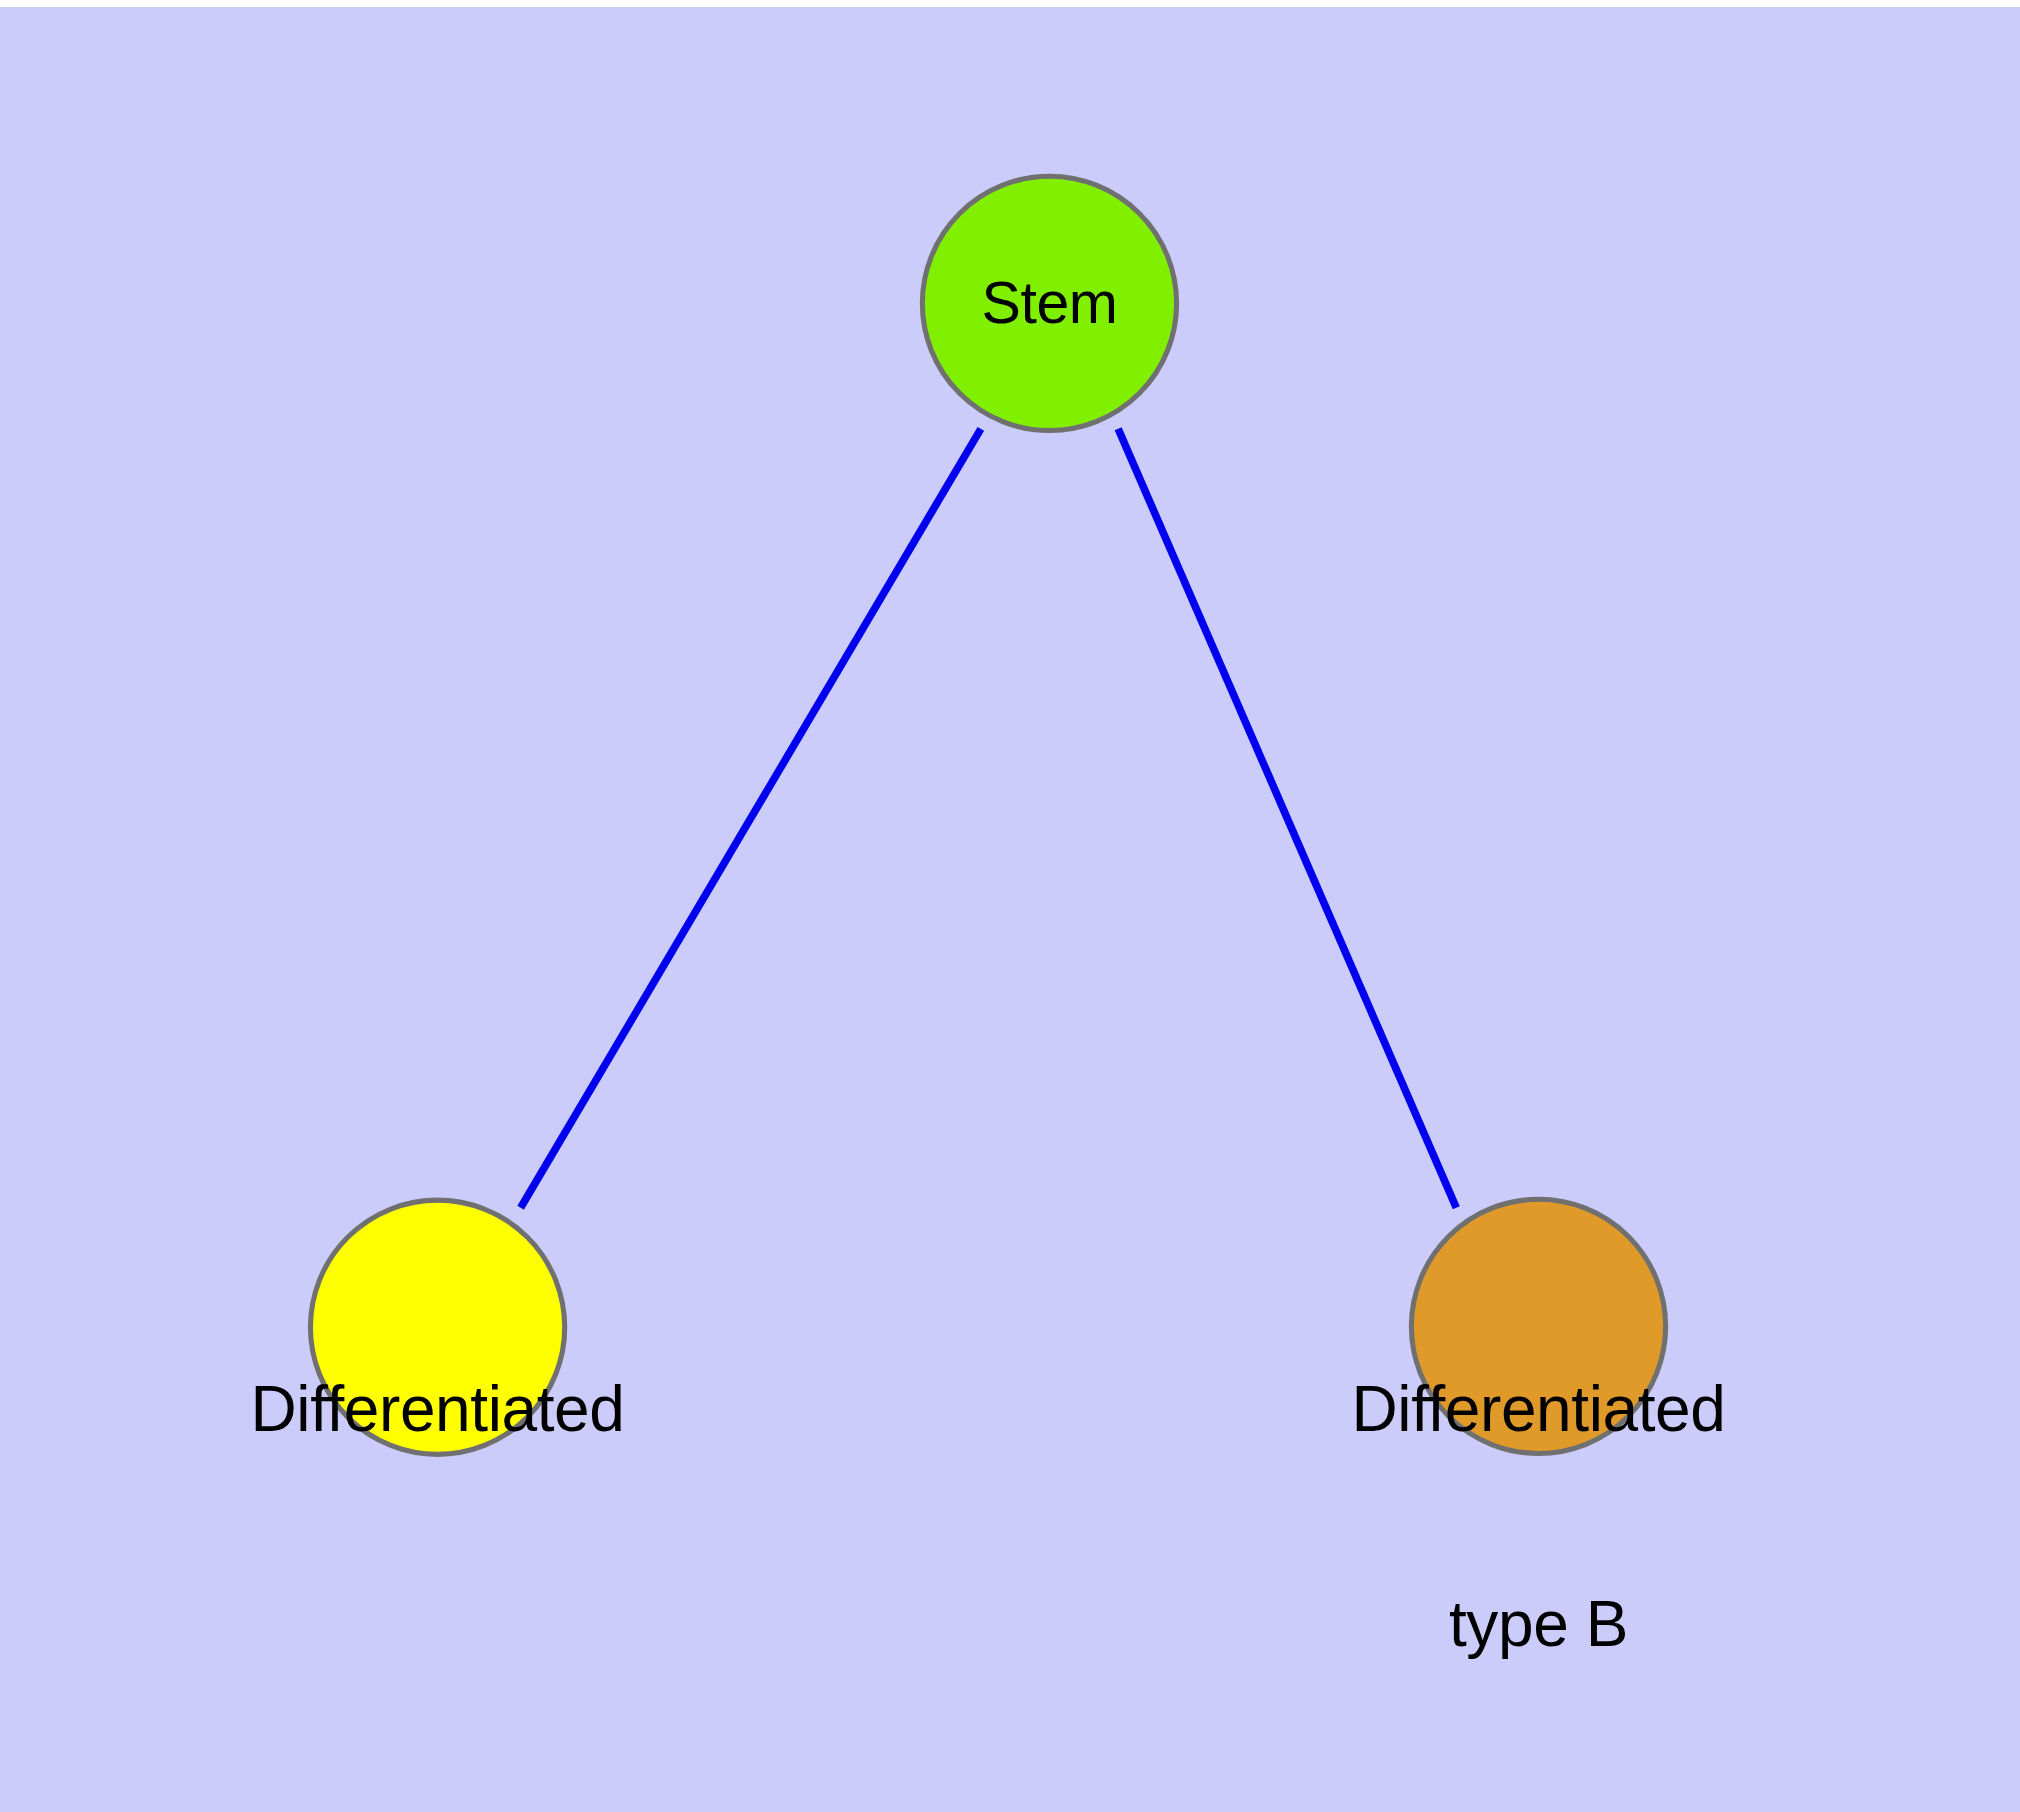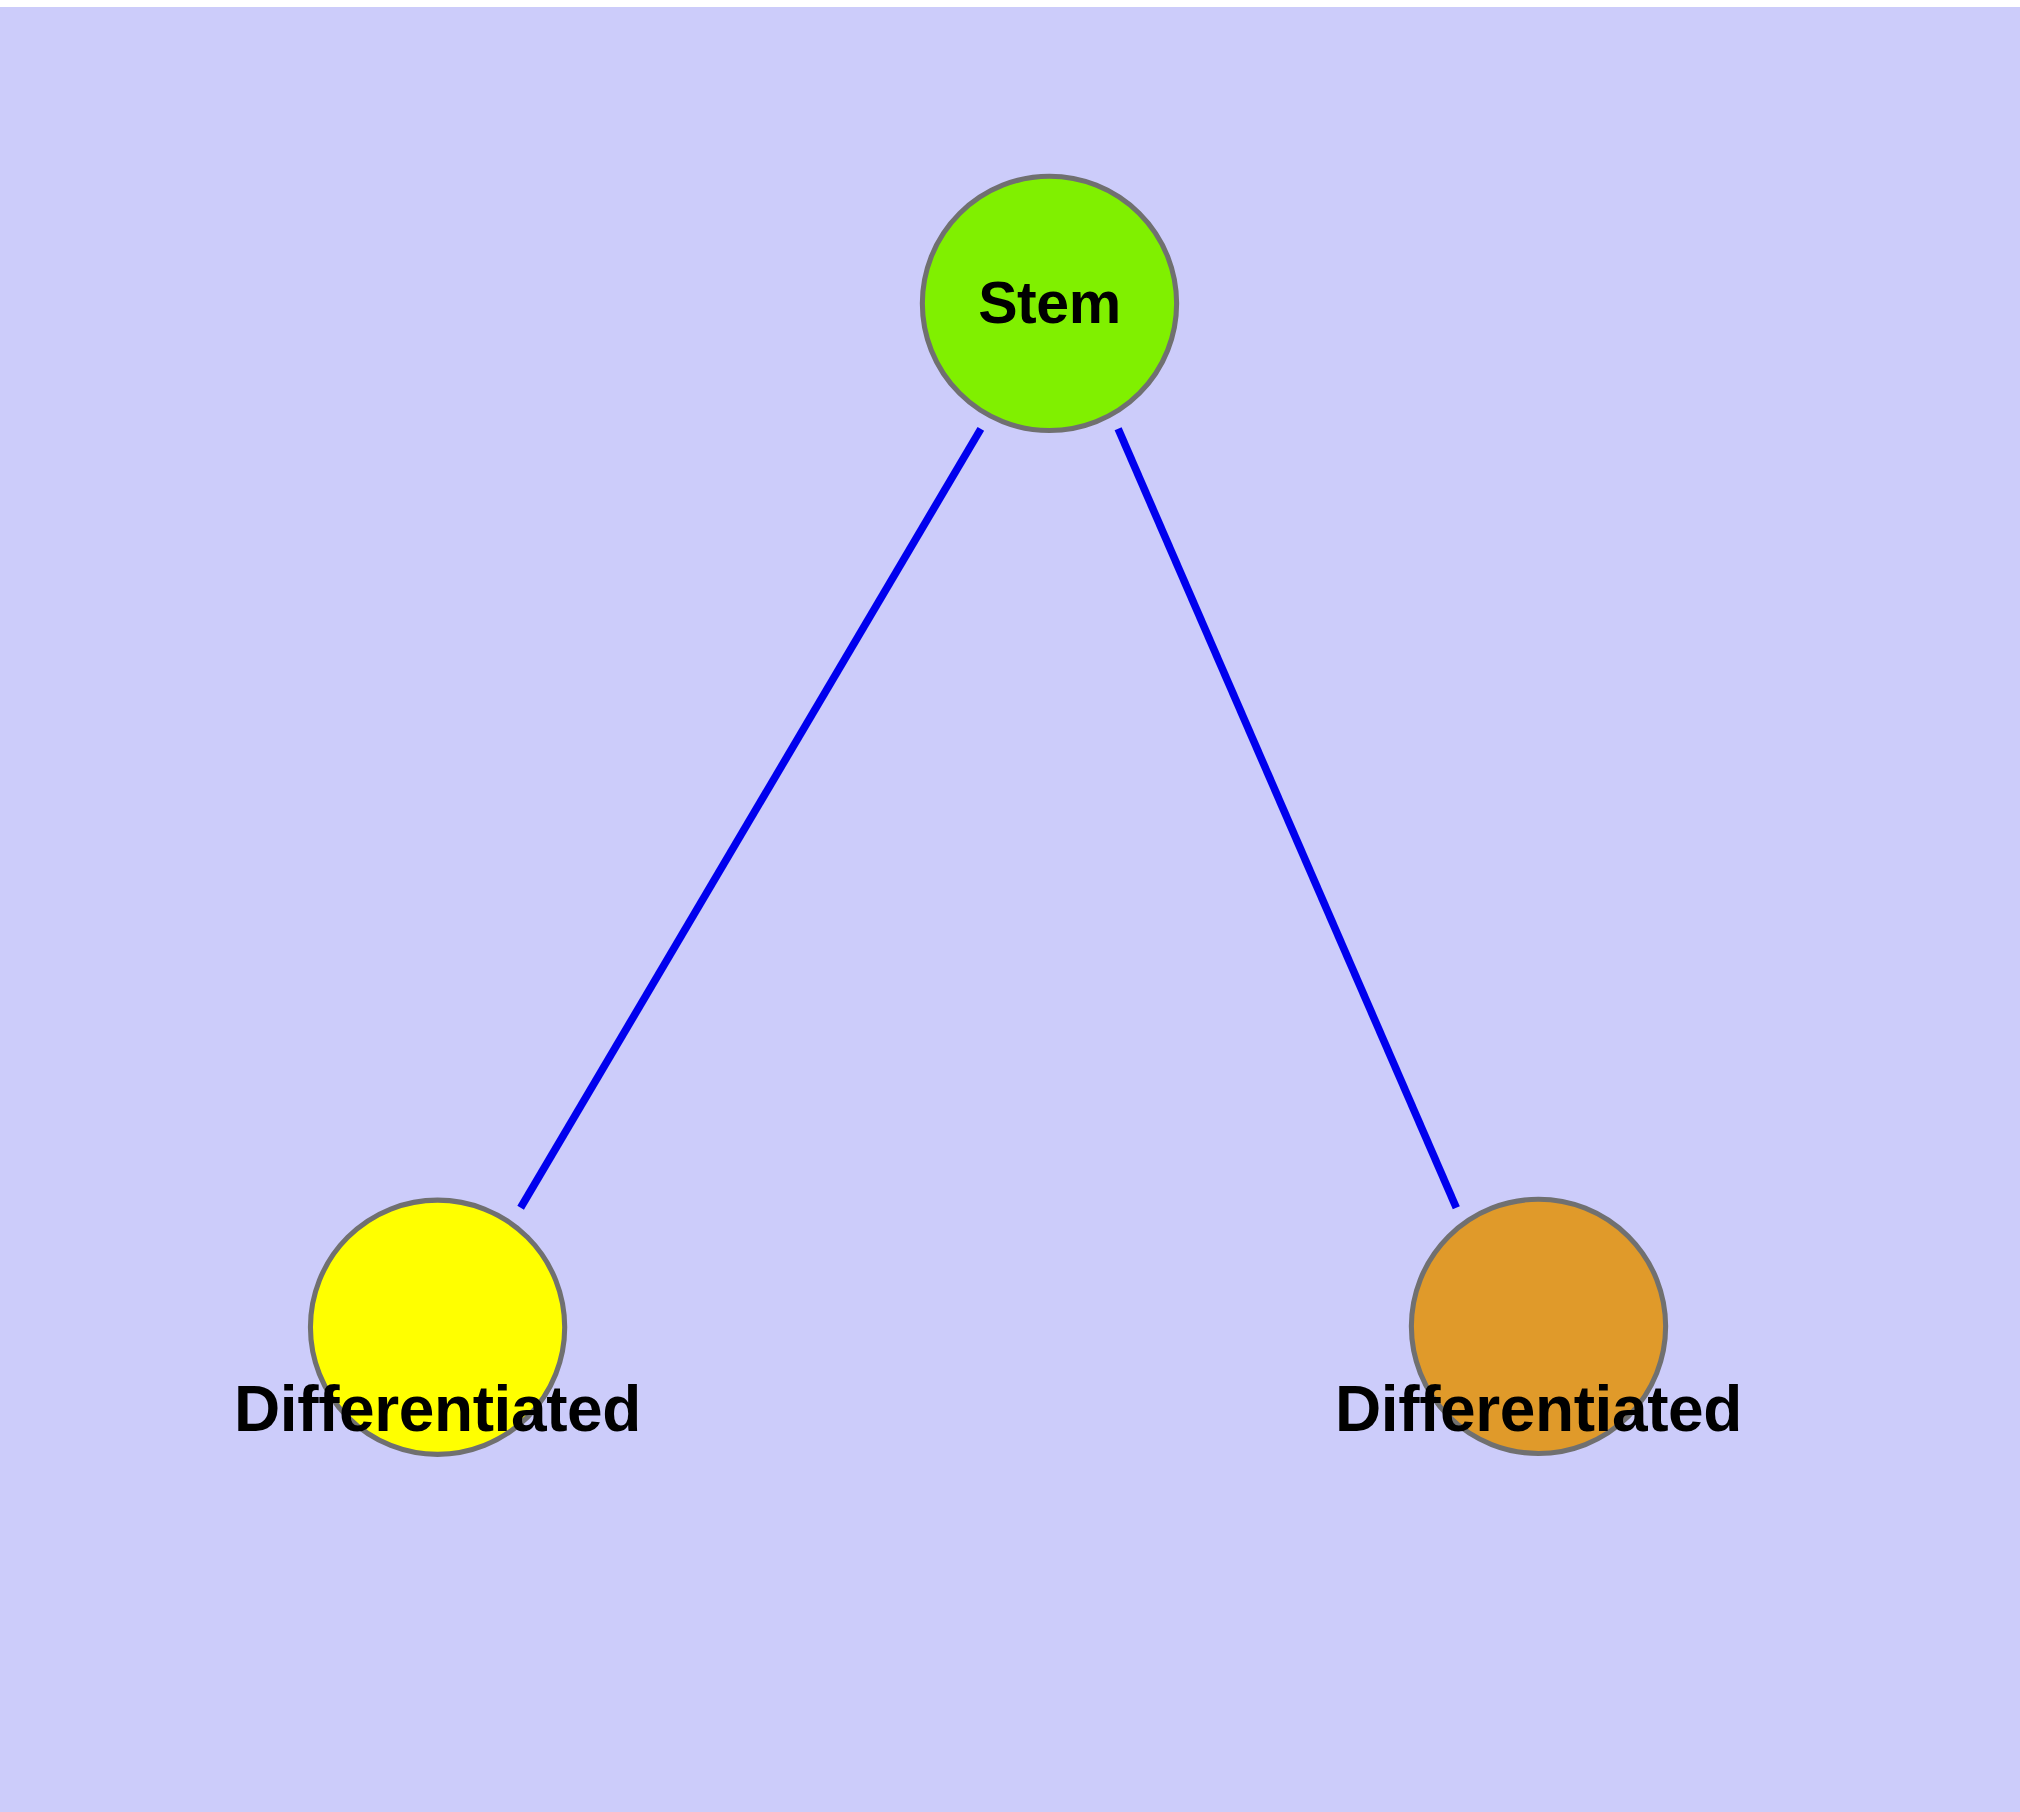--- a/index.html
+++ b/index.html
@@ -34,21 +34,21 @@
   .graph-edge {
     stroke-linecap: butt;
   }
   .graph-node-circle {
     stroke-width: 6;
   }
   .node-label {
     position: absolute;
     text-align: center;
     color: #000000;
-    font-weight: bold;
+    font-weight: normal;
     line-height: 1.12;
     white-space: pre;
     letter-spacing: -0.4px;
     pointer-events: none;
     user-select: none;
   }
   #label-stem {
     font-size: 59px;
     left: 795px;
     top: 270px;
@@ -87,16 +87,17 @@
   </svg>
 
   <div id="label-stem" class="node-label">Stem</div>
 
   <div id="label-a" class="node-label">
     <div>Differentiated</div>
   </div>
 
   <div id="label-b" class="node-label">
     <div>Differentiated</div>
+    <div>type B</div>
   </div>
 
 </div>
 
 
 </body></html>

